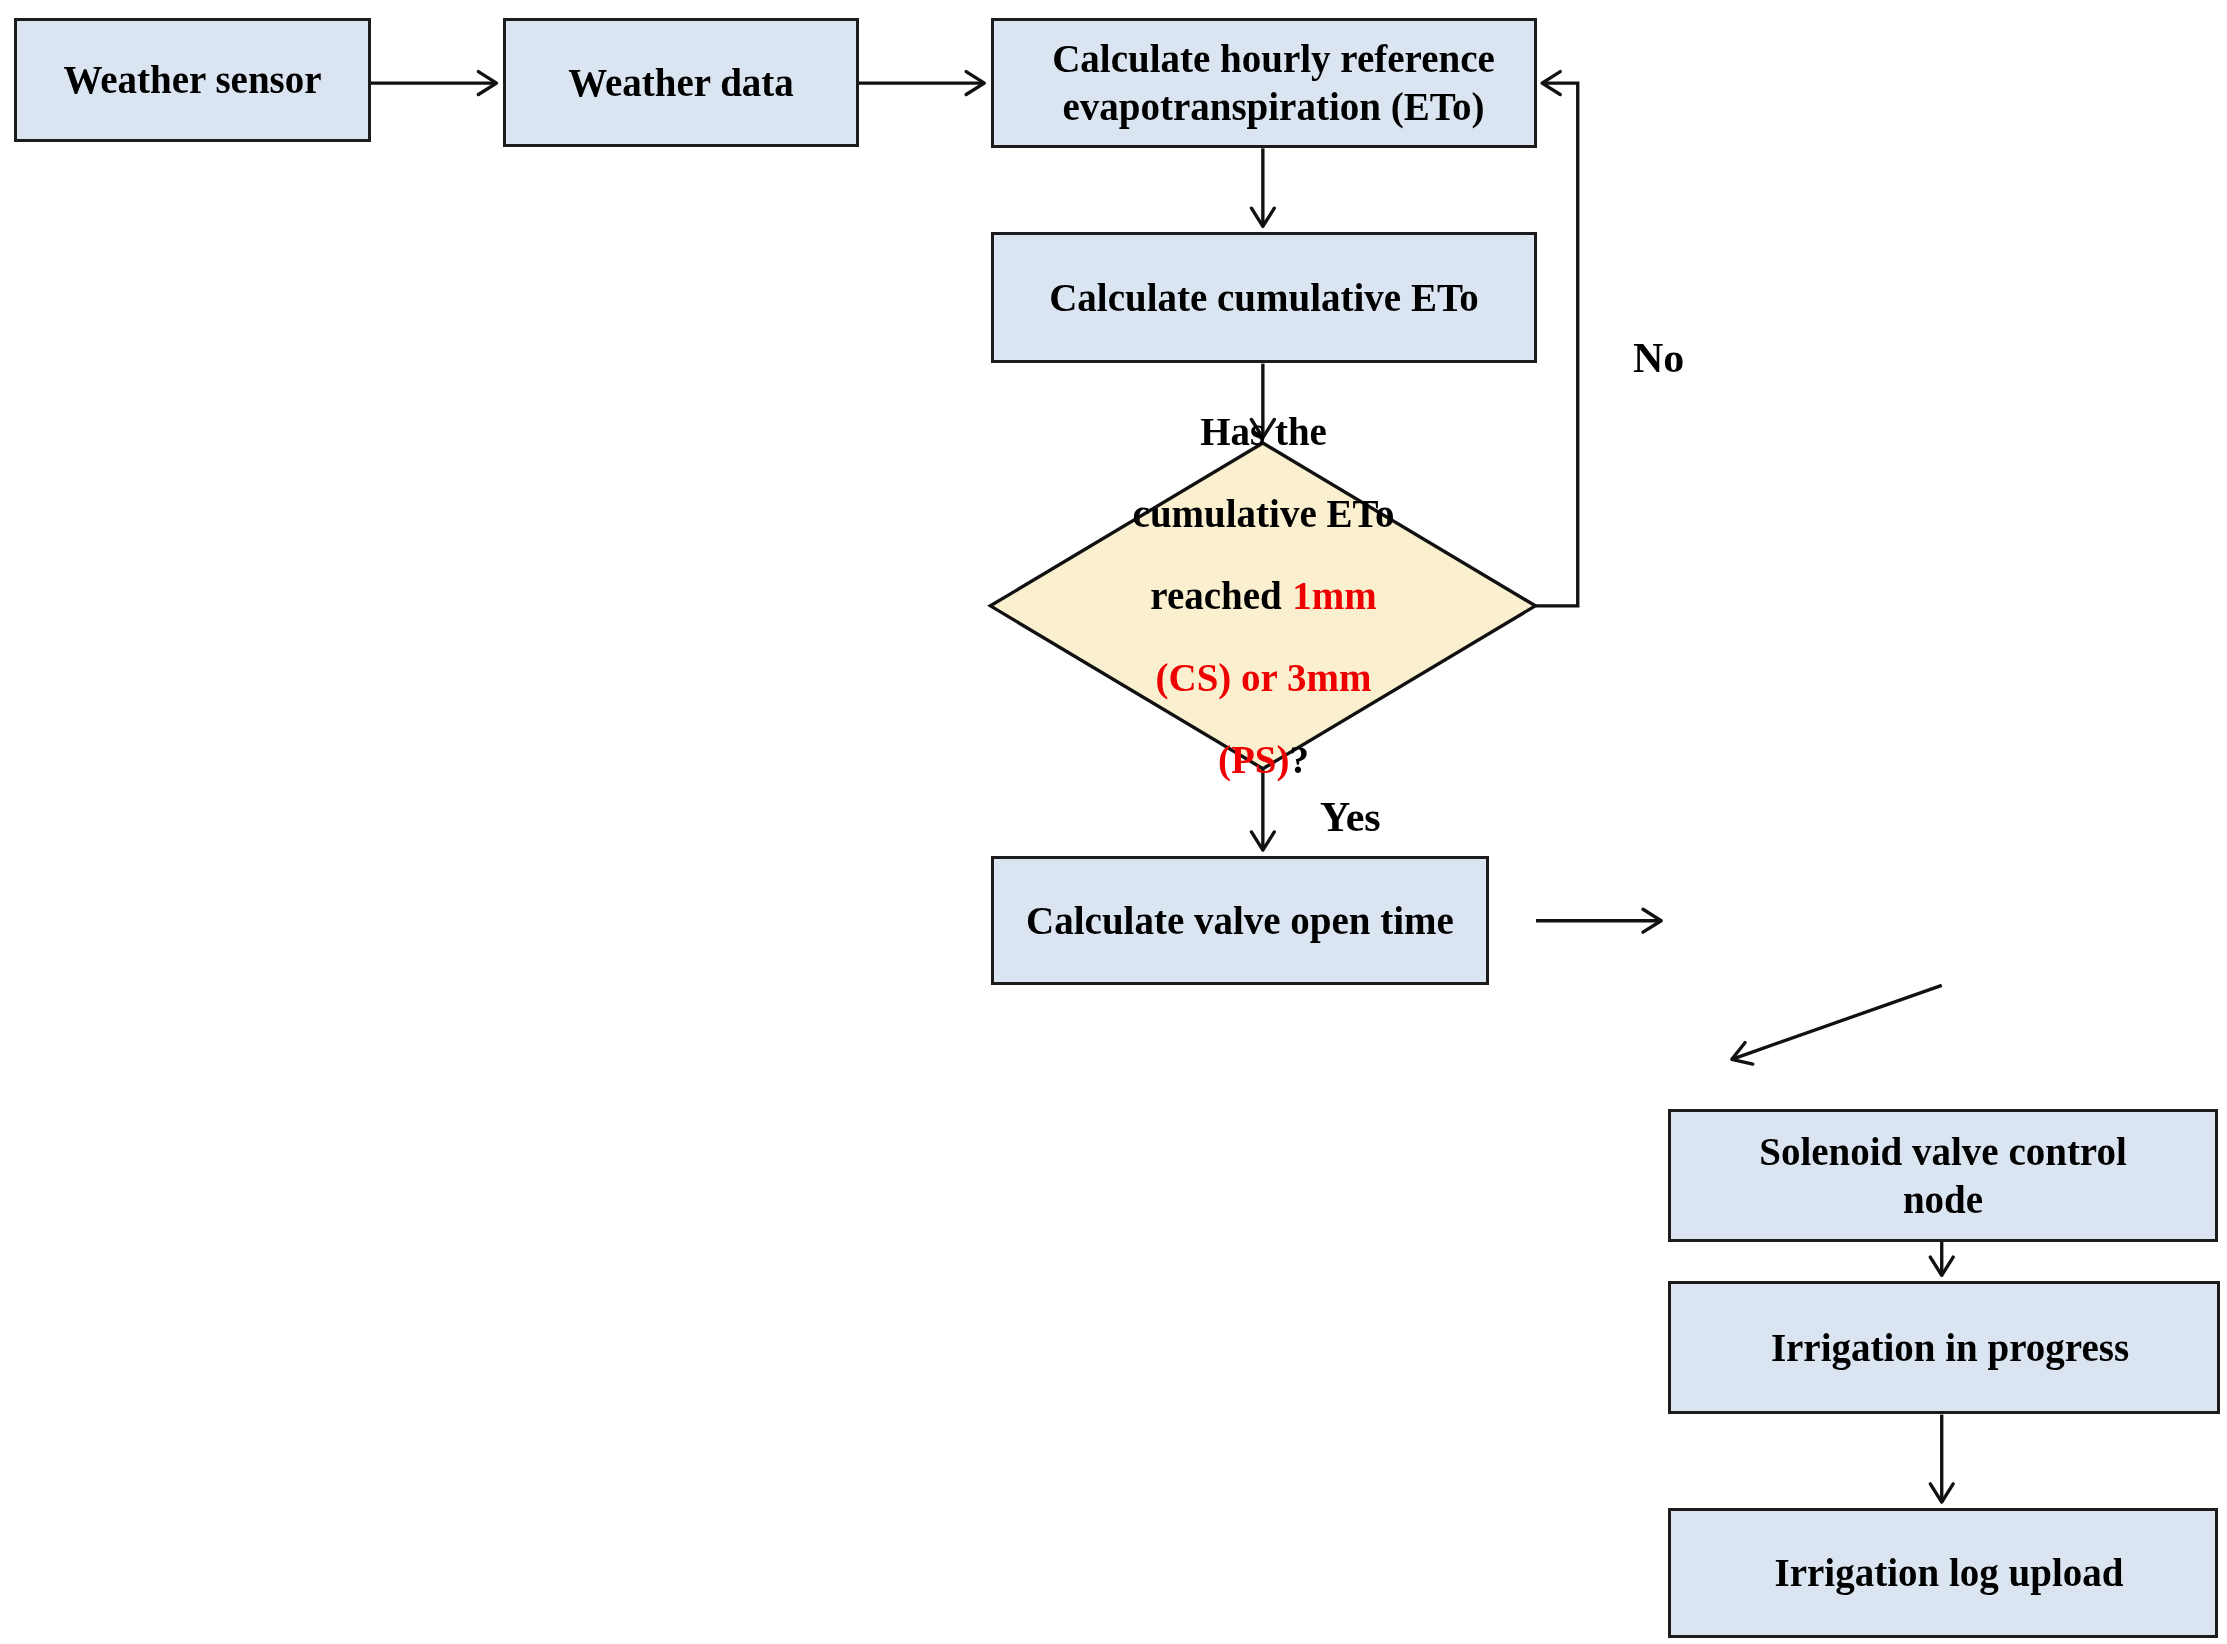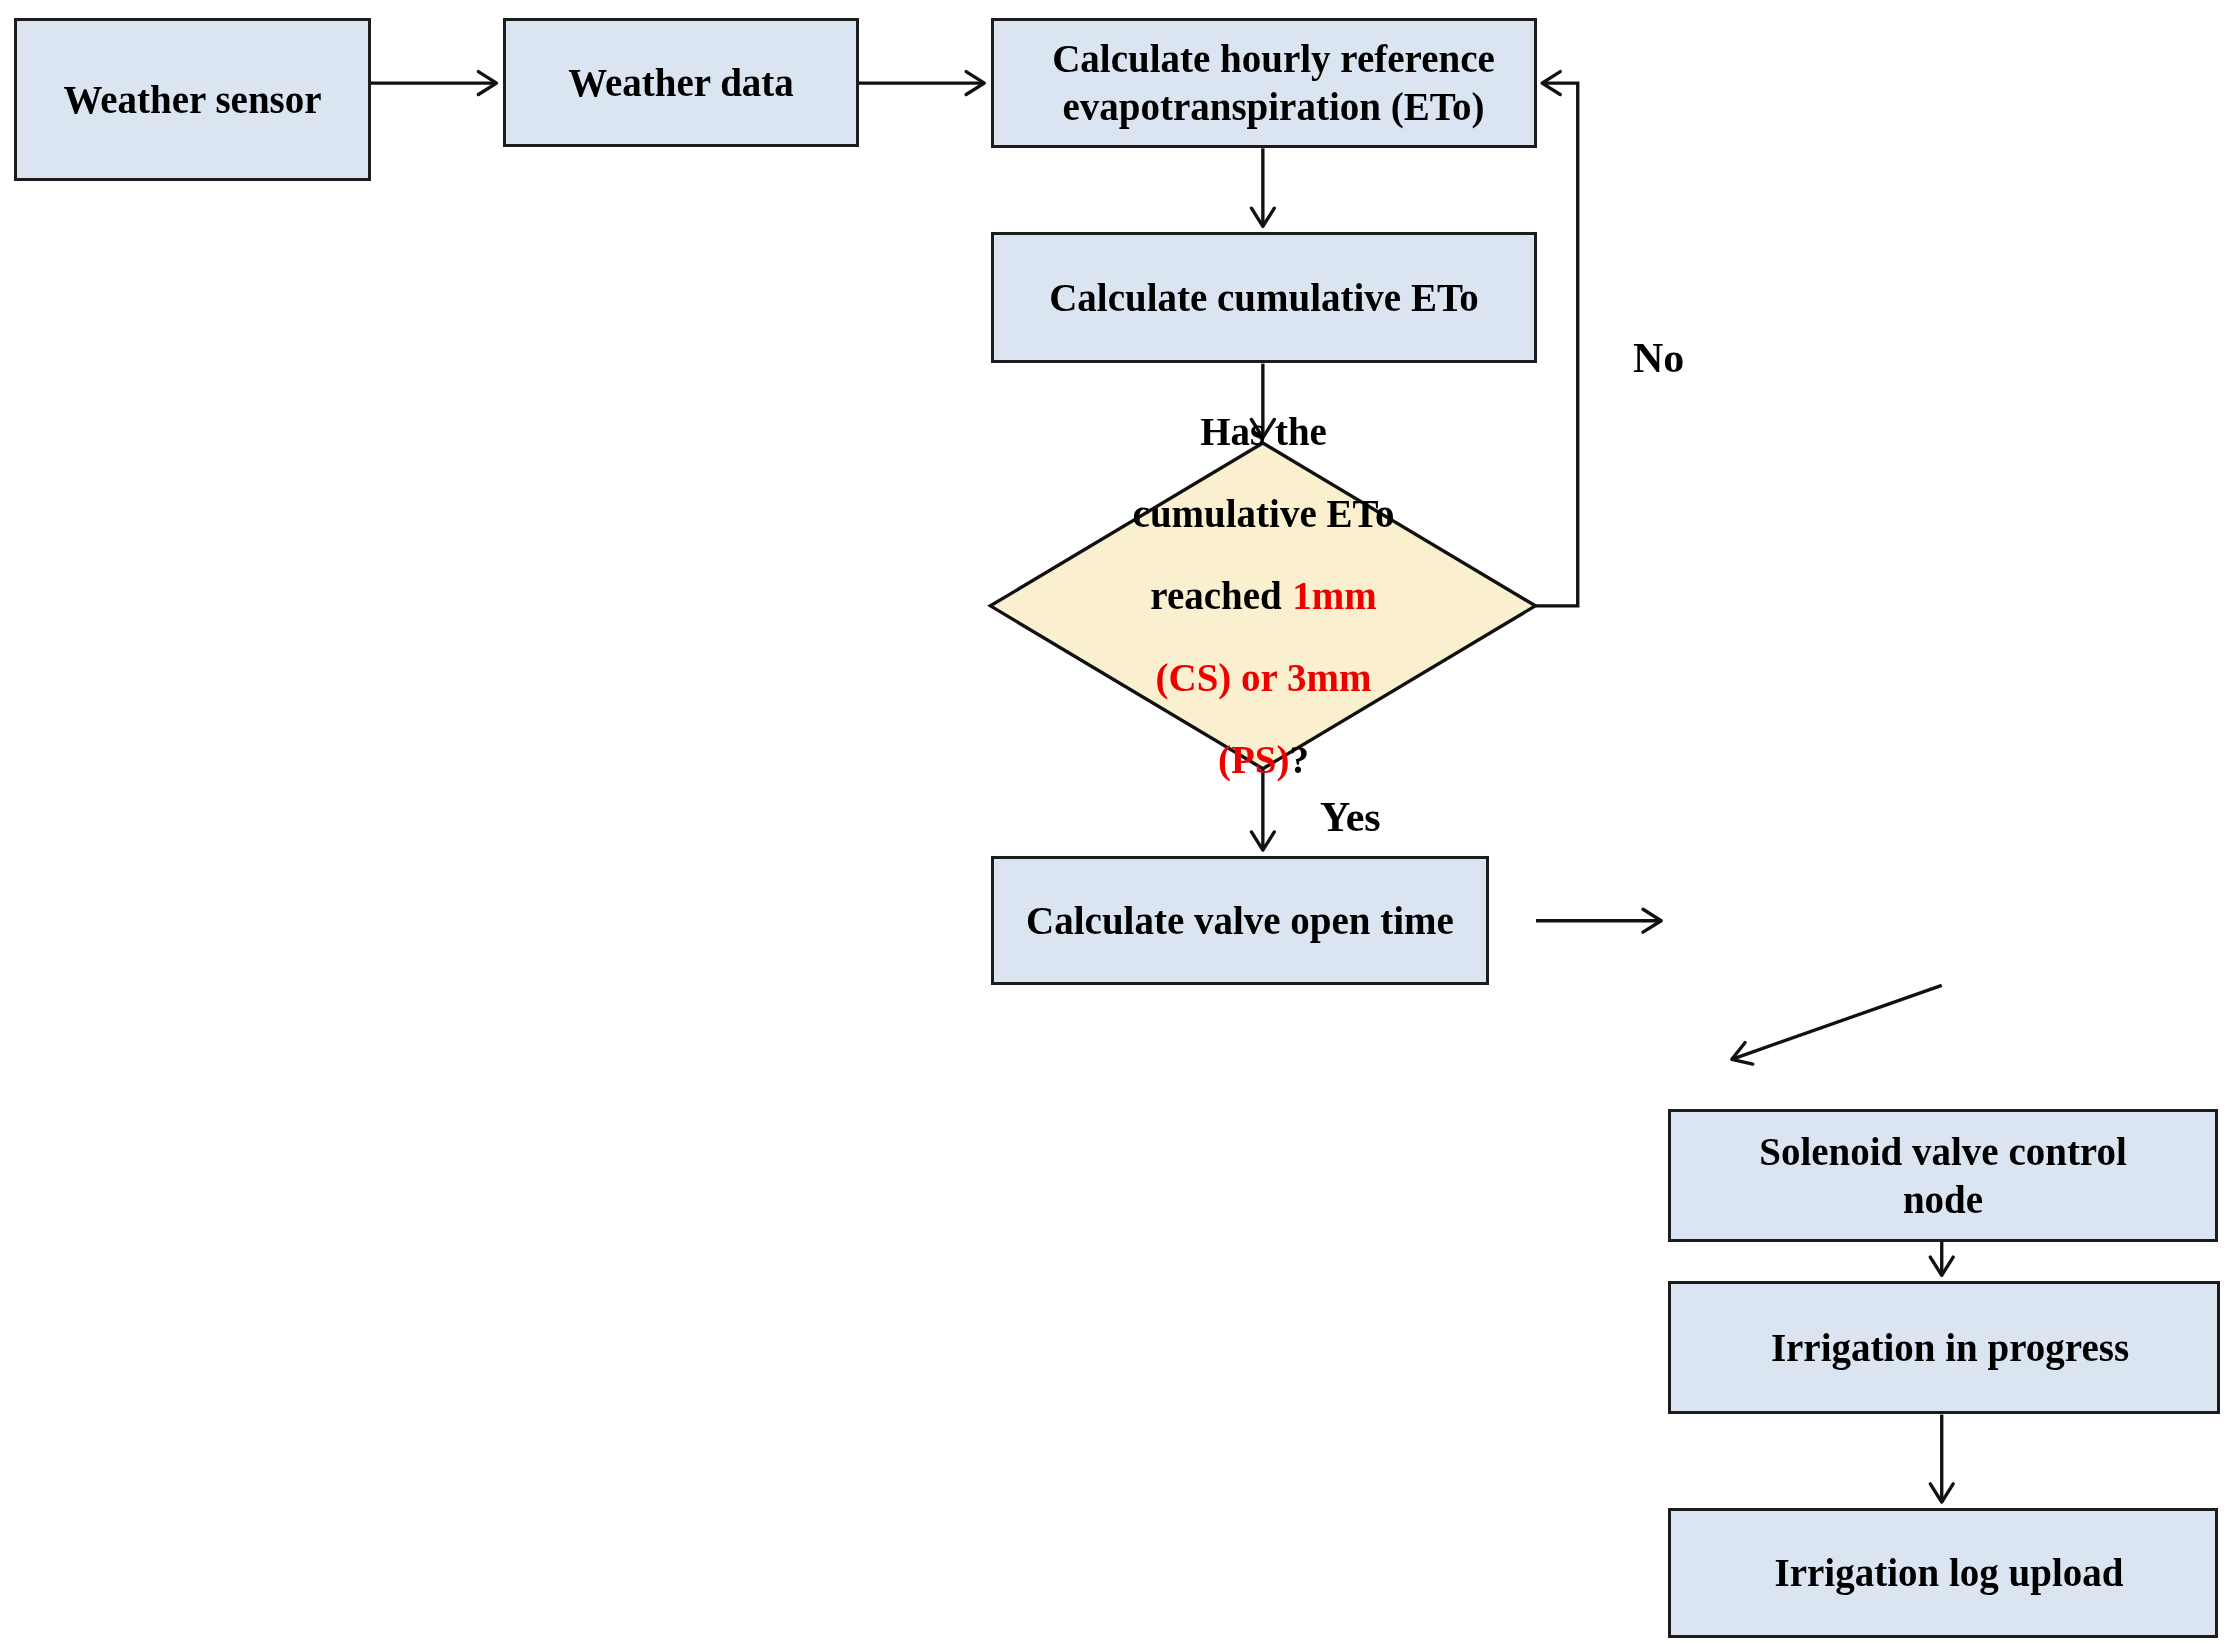--- a/index.html
+++ b/index.html
@@ -79,21 +79,21 @@
     <line class="wire" x1="1877" y1="220" x2="1877" y2="336" marker-end="url(#vhead)"></line>
     <line class="wire" x1="1877" y1="540" x2="1877" y2="650" marker-end="url(#vhead)"></line>
     <line class="wire" x1="1877" y1="1142" x2="1877" y2="1263" marker-end="url(#vhead)"></line>
     <polyline class="wire" points="2282,900 2345,900 2345,123 2292,123" marker-end="url(#vhead)"></polyline>
     <line class="wire" x1="2283" y1="1368" x2="2469" y2="1368" marker-end="url(#vhead)"></line>
     <line class="wire" x1="2886" y1="1464" x2="2574" y2="1574" marker-end="url(#vhead)"></line>
     <line class="wire" x1="2886" y1="1781" x2="2886" y2="1895" marker-end="url(#vhead)"></line>
     <line class="wire" x1="2886" y1="2102" x2="2886" y2="2232" marker-end="url(#vhead)"></line>
   </svg>
 
-  <div class="node" style="left:14px;top:18px;width:357px;height:163px;">
+  <div class="node" style="left:14px;top:18px;width:357px;height:124px;">
     <span>Weather sensor</span>
   </div>
 
   <div class="node" style="left:503px;top:18px;width:356px;height:129px;">
     <span>Weather data</span>
   </div>
 
   <div class="node" style="left:991px;top:18px;width:546px;height:130px;padding-left:19px;">
     <span>Calculate hourly reference</span>
     <span>evapotranspiration (ETo)</span>

